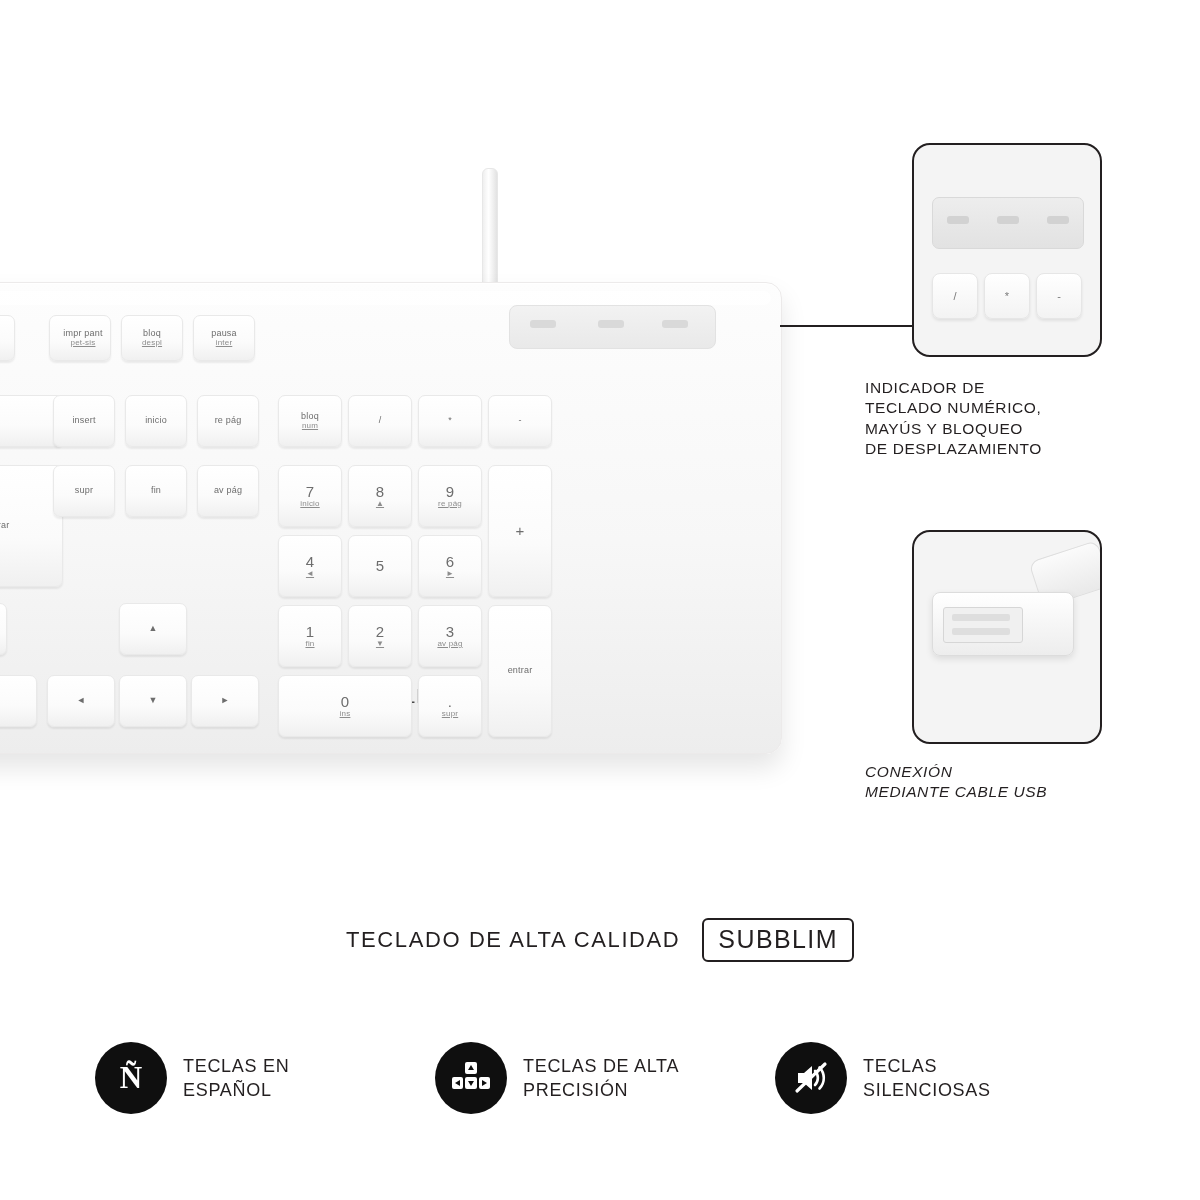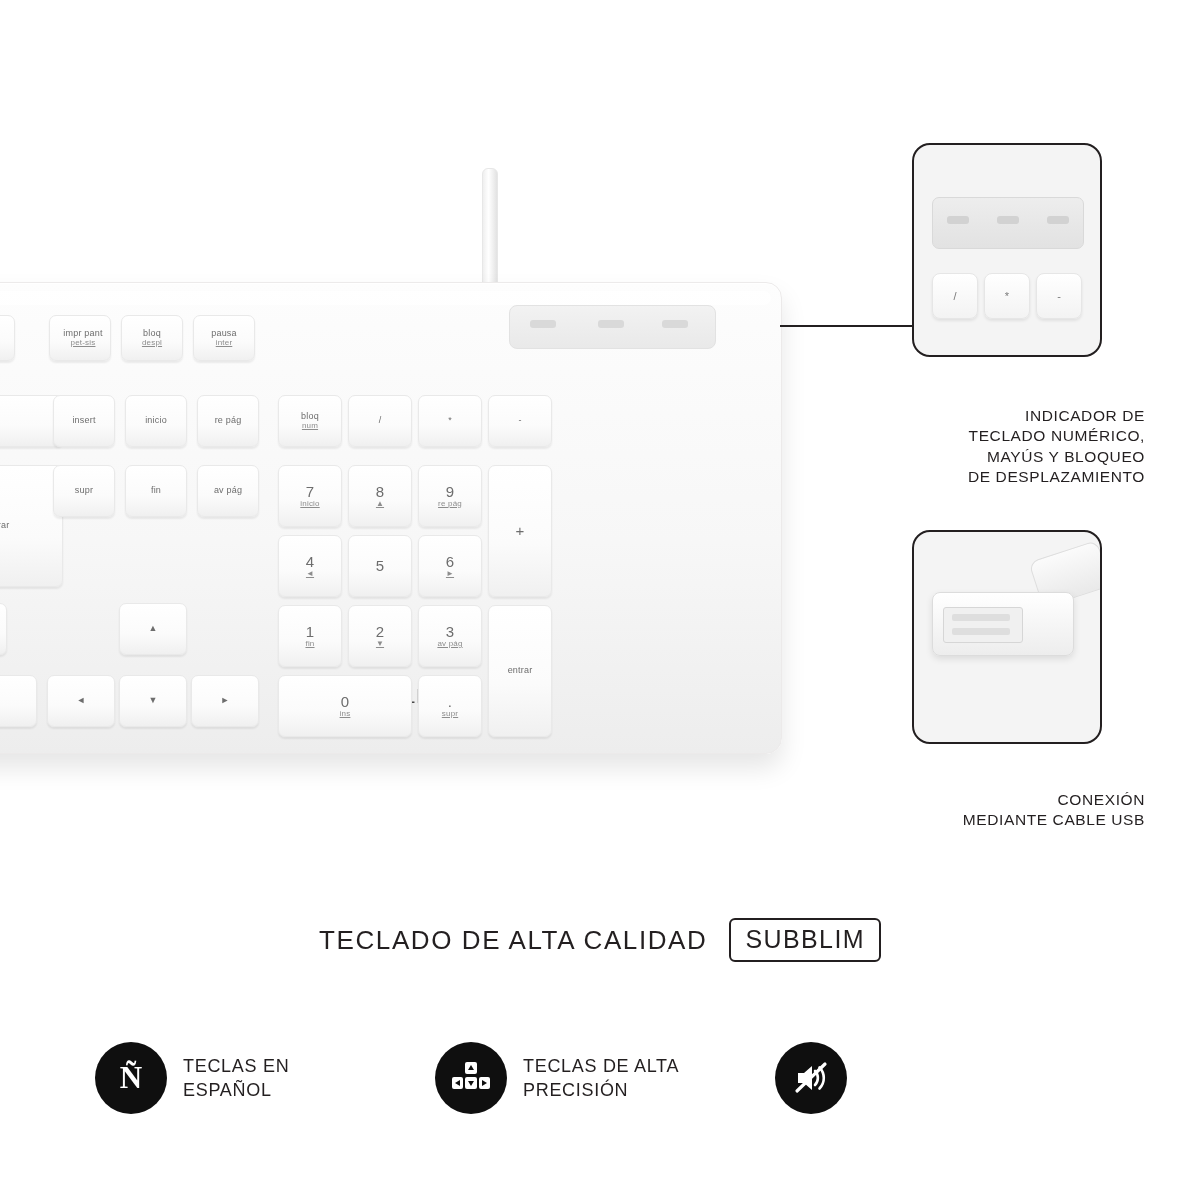--- a/index.html
+++ b/index.html
@@ -202,43 +202,42 @@
     transform: rotate(-18deg);
   }
 
   .leader {
     position: absolute;
     border-top: 2px solid #231f20;
   }
 
   .callout-caption {
     position: absolute;
-    text-align: right;
+    text-align: left;
     font-size: 15.5px;
     line-height: 1.32;
     letter-spacing: 0.6px;
     color: #231f20;
     width: 280px;
-    margin-top: 28px;
   }
   .cap1 { left: 865px; top: 378px; }
-  .cap2 { left: 865px; top: 762px; }
+  .cap2 { left: 865px; top: 762px; font-style: italic; }
 
   
   .headline-row {
     position: absolute;
     left: 0; right: 0;
     top: 918px;
     display: flex;
     align-items: center;
     justify-content: center;
     gap: 22px;
   }
   .headline {
-    font-size: 26px;
+    font-size: 22px;
     letter-spacing: 1.6px;
     color: #231f20;
   }
   .logo-box {
     border: 2px solid #231f20;
     border-radius: 6px;
     padding: 5px 14px 6px;
     font-size: 25px;
     letter-spacing: 1.4px;
     color: #231f20;
@@ -507,15 +506,19 @@
 
   <div class="feature">
     <div class="fx-circle">
       <svg width="40" height="40" viewBox="0 0 40 40" aria-hidden="true">
         <path d="M7 15 h6 l8-7 v24 l-8-7 H7 z" fill="#ffffff"></path>
         <path d="M24 13 a10 10 0 0 1 0 14" stroke="#ffffff" stroke-width="2.6" fill="none" stroke-linecap="round"></path>
         <path d="M28.5 9.5 a15 15 0 0 1 0 21" stroke="#ffffff" stroke-width="2.6" fill="none" stroke-linecap="round"></path>
         <line x1="6" y1="33" x2="34" y2="6" stroke="#ffffff" stroke-width="3.2" stroke-linecap="round"></line>
       </svg>
     </div>
+    <div class="feature-label">
+      <div>TECLAS</div>
+      <div>SILENCIOSAS</div>
+    </div>
   </div>
 
 </div>
 
 </body></html>

